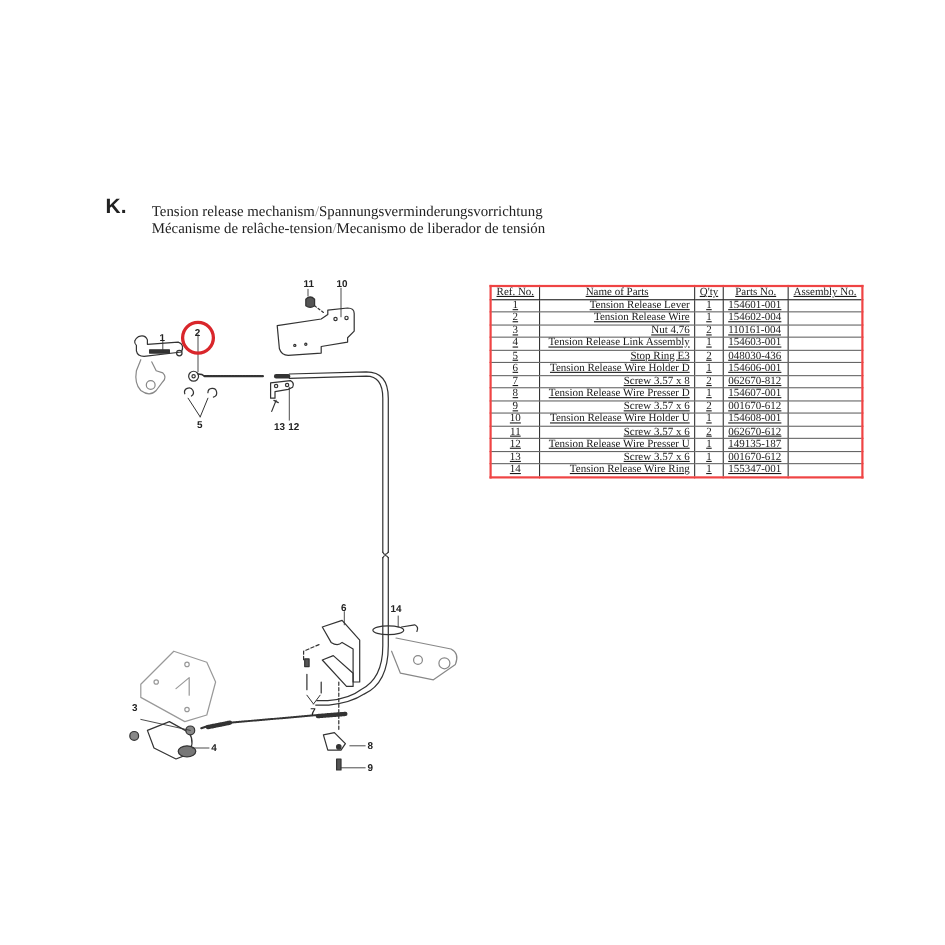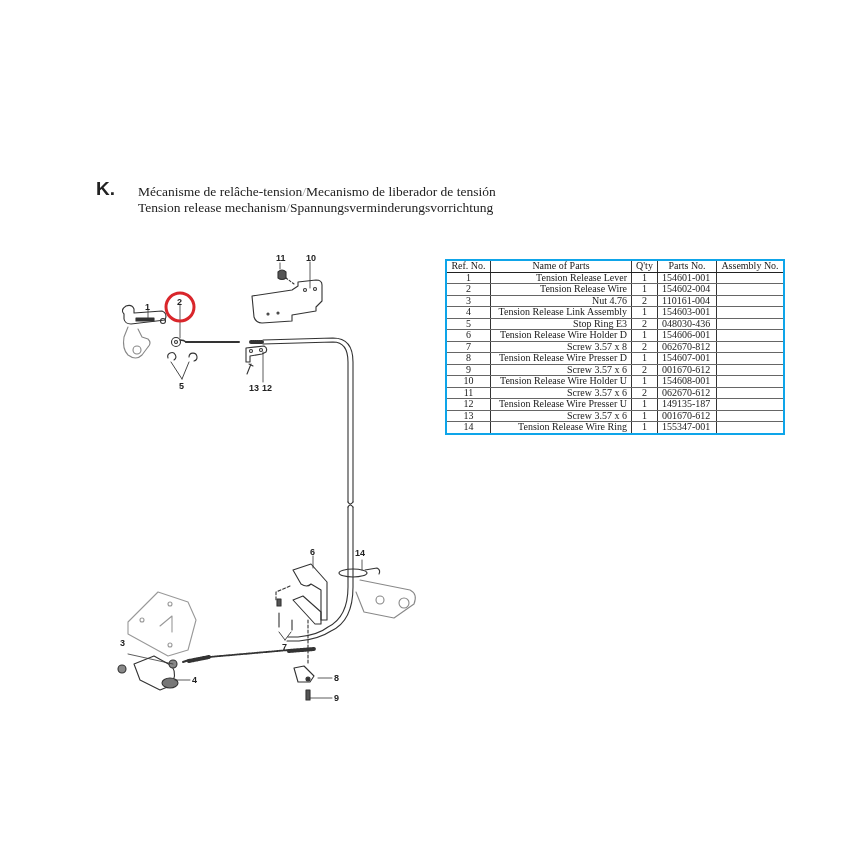--- a/index.html
+++ b/index.html
@@ -1,38 +1,38 @@
 <!DOCTYPE html>
 <html><head>
 <meta charset="utf-8">
 <style>
   html, body { margin:0; padding:0; background:#fff; }
   body { width:859px; height:859px; position:relative; overflow:hidden; font-family:"Liberation Serif", serif; color:#1a1a1a; }
   .section-letter { position:absolute; left:96px; top:178px; font-family:"Liberation Sans", sans-serif; font-size:19px; font-weight:bold; color:#222; }
   .title-block { position:absolute; left:138px; top:184px; font-size:13.5px; line-height:16px; color:#222; }
   .title-block .sep { color:#999; }
   svg.diagram { position:absolute; left:0; top:0; width:859px; height:859px; }
-  .parts-table { position:absolute; left:445px; top:259px; border-collapse:collapse; border:2px solid #0ea5e9; font-size:10px; line-height:10.5px; }
+  .parts-table { position:absolute; left:445px; top:259px; border-collapse:collapse; border:2px solid #ef4444; font-size:10px; line-height:10.5px;text-decoration:underline; }
   .parts-table th, .parts-table td { border-left:1px solid #333; border-right:1px solid #333; border-bottom:1px solid #666; padding:0 4px; height:10.5px; white-space:nowrap; font-weight:normal; }
   .parts-table th { border-bottom:1.5px solid #222; }
   .c-ref { width:35px; text-align:center; }
   .c-name { width:132px; text-align:right; }
   .c-qty { width:17px; text-align:center; }
   .c-pno { width:50px; text-align:left; }
   .c-asm { width:58px; }
   .parts-table th.c-name, .parts-table th.c-pno { text-align:center; }
   .callout { font-family:"Liberation Sans", sans-serif; font-size:9px; font-weight:bold; fill:#222; }
 </style>
 </head>
 <body>
 
 <div class="section-letter">K.</div>
 <div class="title-block">
+  <div><span>Tension release mechanism</span><span class="sep">/</span><span>Spannungsverminderungsvorrichtung</span></div>
   <div><span>Mécanisme de relâche-tension</span><span class="sep">/</span><span>Mecanismo de liberador de tensión</span></div>
-  <div><span>Tension release mechanism</span><span class="sep">/</span><span>Spannungsverminderungsvorrichtung</span></div>
 </div>
 
 <svg class="diagram" viewBox="0 0 859 859" xmlns="http://www.w3.org/2000/svg">
   <g fill="none" stroke="#333" stroke-width="1.1" stroke-linejoin="round" stroke-linecap="round">
 
     <g>
       <path d="M124 314 q-4 -4 2 -8 q6 -2 8 3 l0 4 l28 -2 q6 2 3 9 l-34 4 q-6 0 -7 -5 z"></path>
       <rect x="136" y="318" width="18" height="3" fill="#333"></rect>
       <circle cx="163" cy="321" r="2.5"></circle>
       <path d="M128 327 l-4 10 q-2 12 4 18 q8 6 14 0 l6 -8 q4 -4 0 -8 l-6 -2 l-4 -8" stroke="#888"></path>

